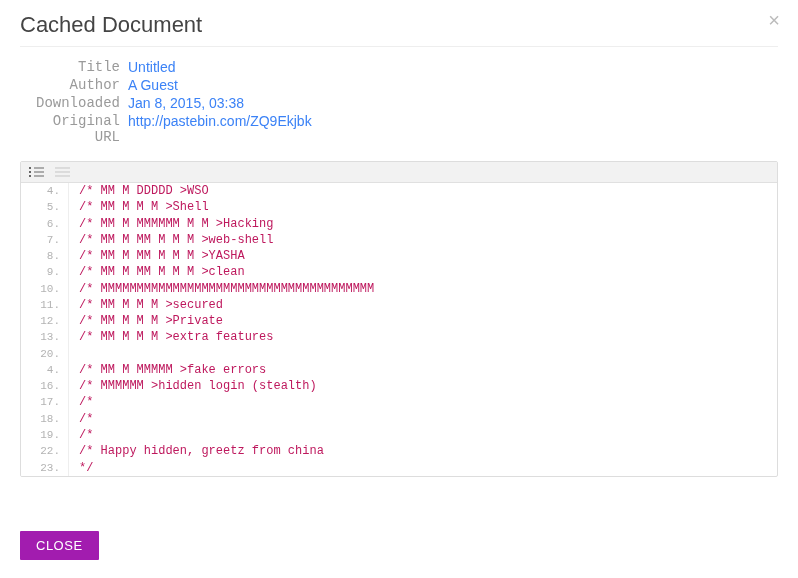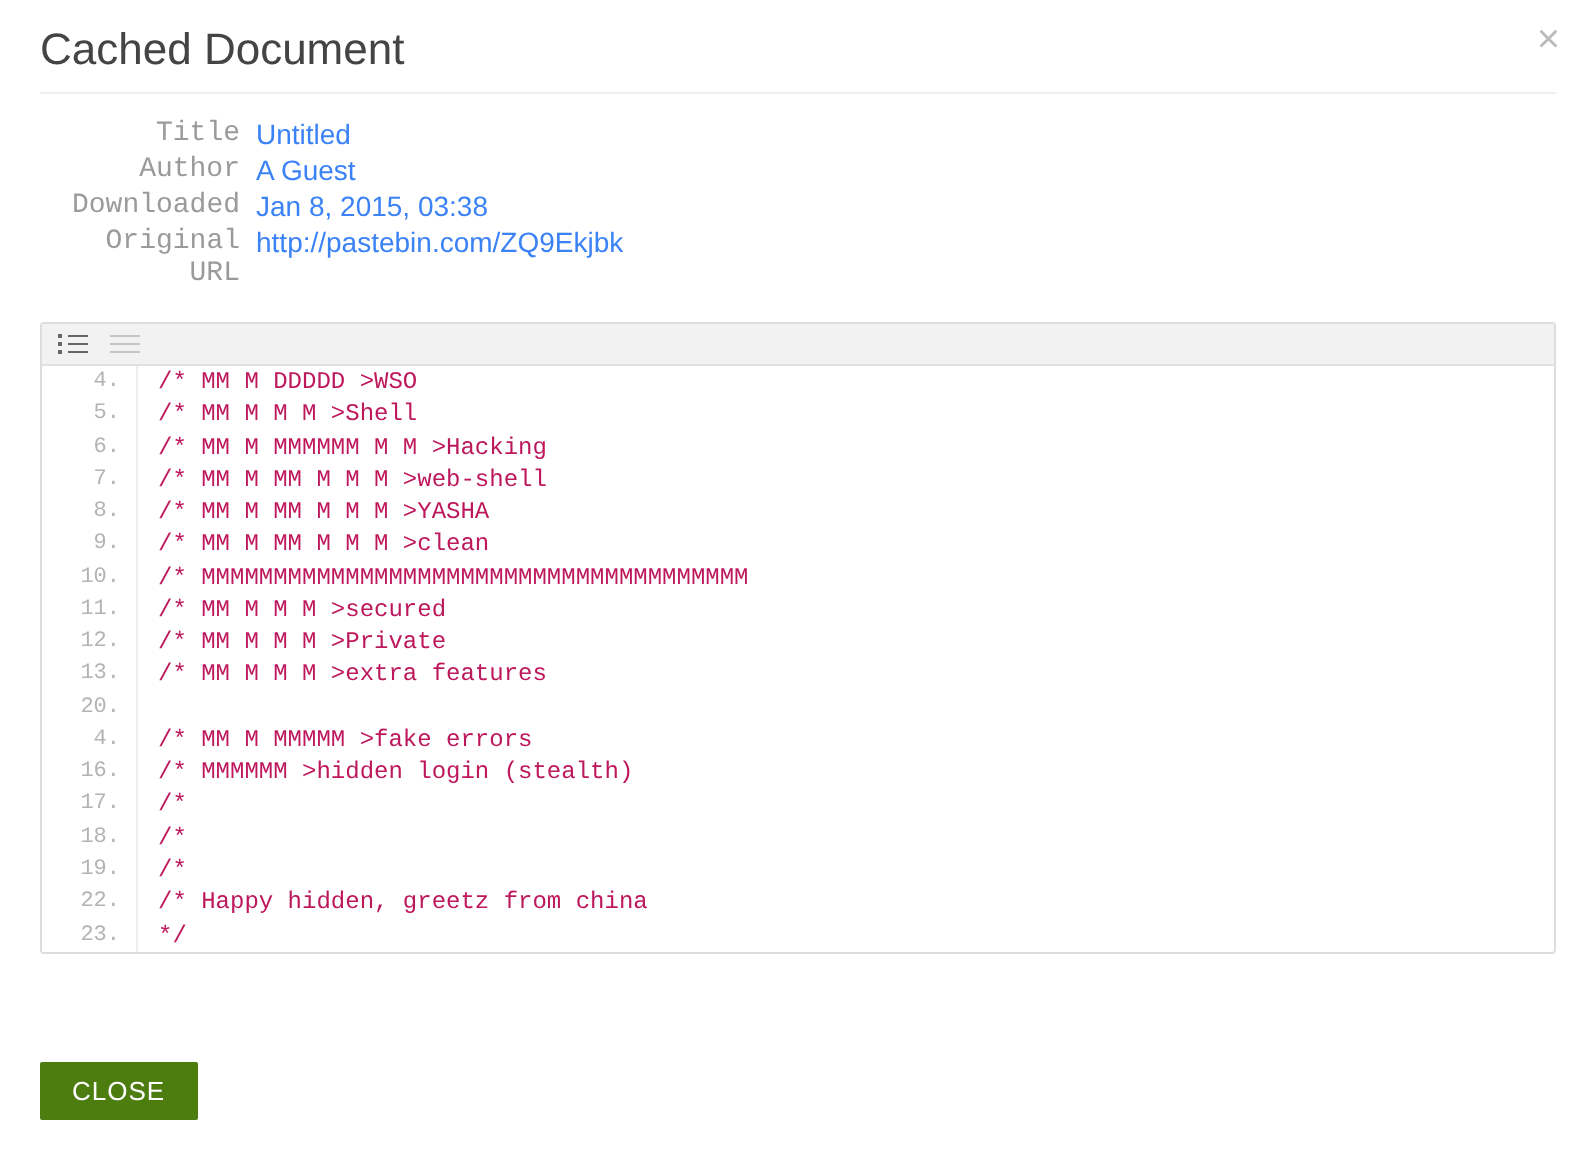--- a/index.html
+++ b/index.html
@@ -101,21 +101,21 @@
     padding-left: 10px;
     white-space: pre;
     color: #be185d;
   }
   .footer {
     position: absolute;
     left: 20px;
     bottom: 18px;
   }
   .btn-close {
-    background: #4d7c0f;
+    background: #a21caf;
     color: #fff;
     border: none;
     padding: 7px 16px;
     font-size: 13px;
     letter-spacing: 0.5px;
     cursor: pointer;
     font-weight: 400;
     border-radius: 1px;
   }
 </style>

